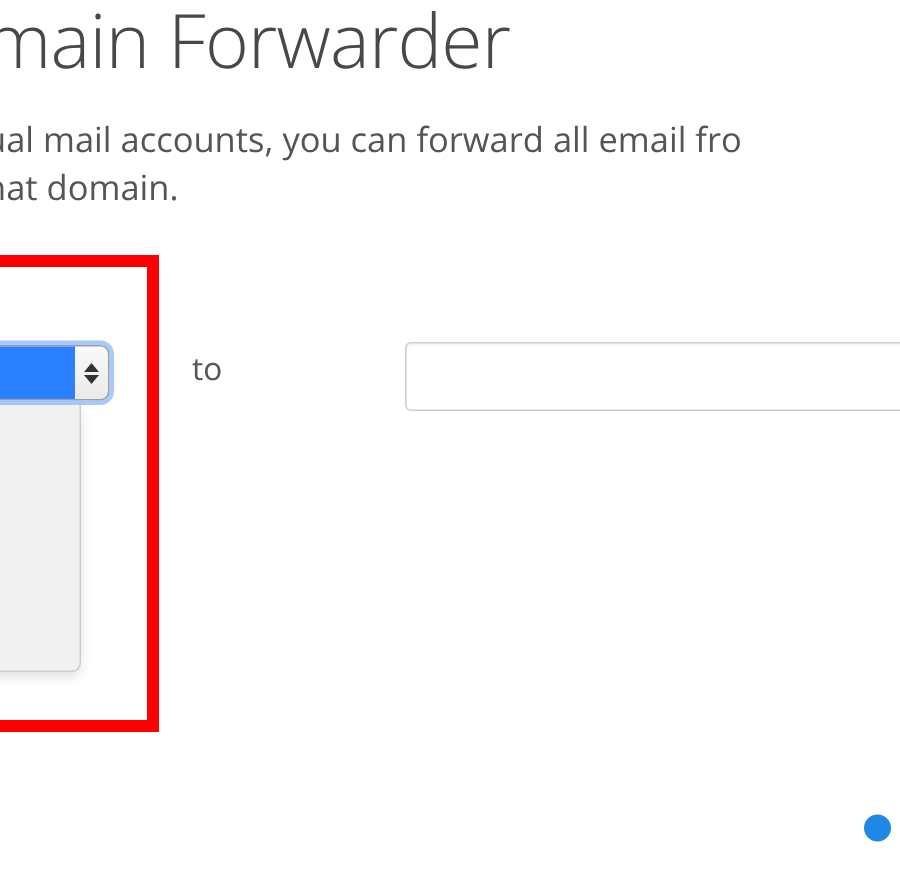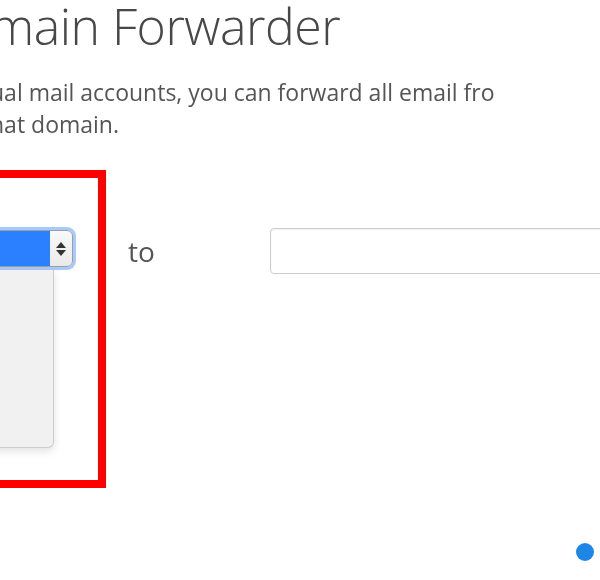--- a/index.html
+++ b/index.html
@@ -97,21 +97,21 @@
       background: #f1f1f1;
       border-radius: 0 0 6px 6px;
       border: 1px solid #ccc;
       border-top: none;
       box-shadow: 0 3px 8px rgba(0,0,0,0.12);
     }
     .to-label {
       position: absolute;
       top: 62px;
       left: 128px;
-      font-size: 28px;
+      font-size: 21px;
       color: #555;
     }
     .dest-input {
       position: absolute;
       top: 58px;
       left: 270px;
       width: 400px;
       height: 46px;
       border: 1px solid #ccc;
       border-radius: 4px;

